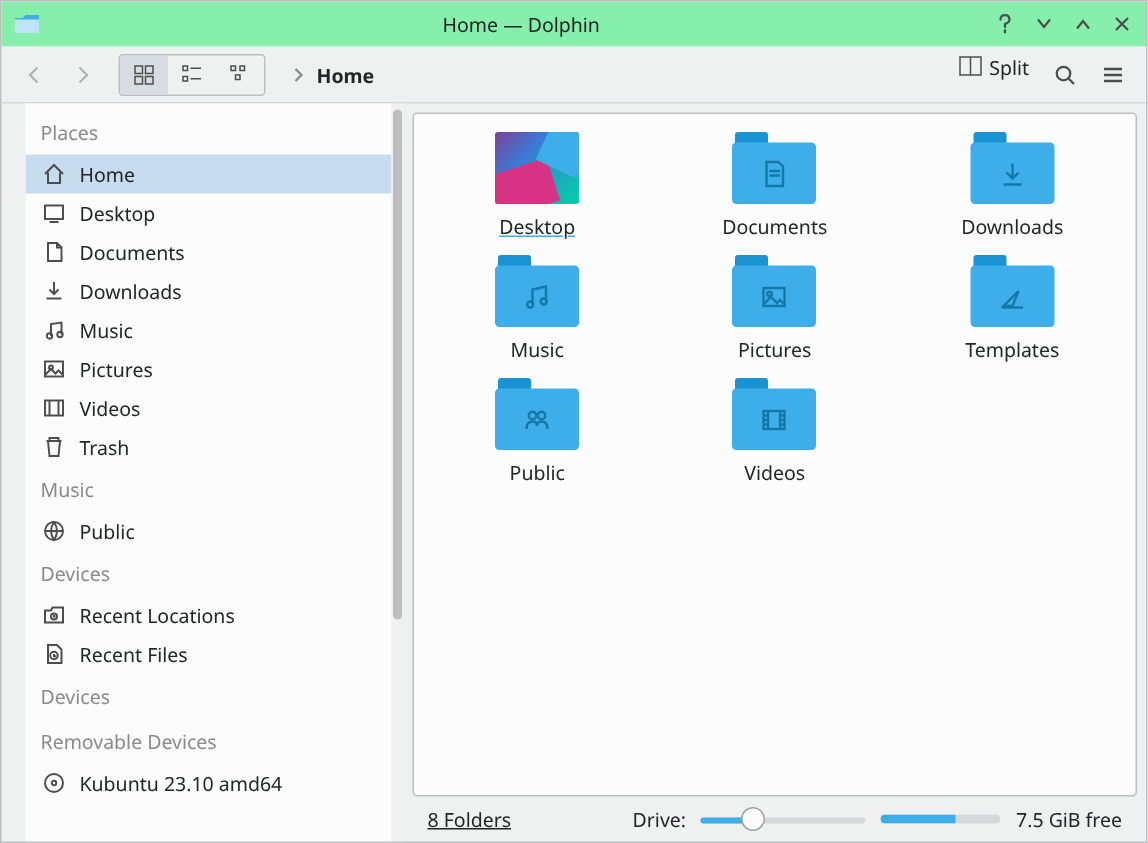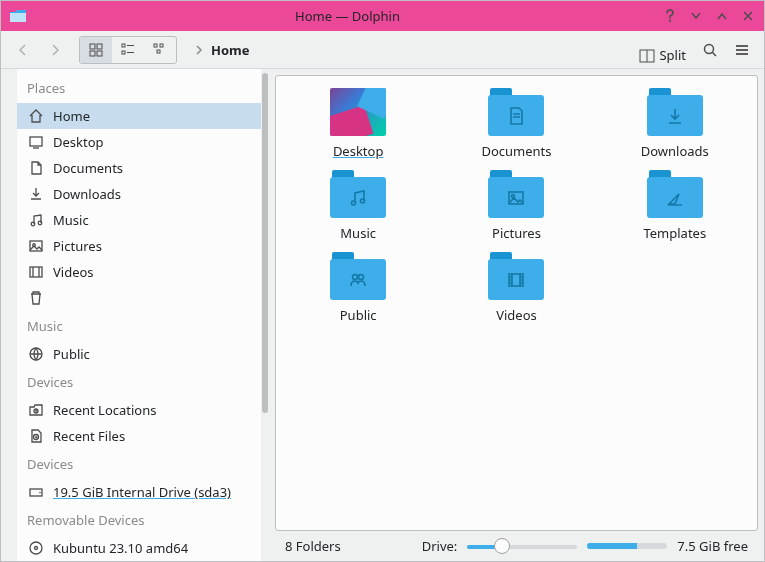--- a/index.html
+++ b/index.html
@@ -1,35 +1,35 @@
 <!DOCTYPE html>
 <html><head>
 <meta charset="utf-8">
 <style>
 * { box-sizing: border-box; margin: 0; padding: 0; font-family: "Noto Sans", "Segoe UI", sans-serif; }
 body { width: 765px; height: 562px; background: #eff0f0; border: 1px solid #bcbebf; display: flex; flex-direction: column; font-size: 13px; color: #232627; overflow: hidden; }
 
 
-.titlebar { height: 30px; display: flex; align-items: center; padding: 0 8px; background: #ec4899; }
+.titlebar { height: 30px; display: flex; align-items: center; padding: 0 8px; background: #86efac; }
 .titlebar .ico { width: 18px; height: 18px; margin-right: 6px; }
 .titlebar .title { flex: 1; text-align: center; font-size: 13px; }
 .titlebar .winbtns { display: flex; gap: 10px; }
 .titlebar .winbtns span { width: 16px; height: 16px; display: flex; align-items: center; justify-content: center; cursor: pointer; color: #4d4d4d; }
 
 
 .toolbar { height: 38px; display: flex; align-items: center; padding: 0 8px; background: #eff0f0; border-bottom: 1px solid #d6d9dc; gap: 4px; }
 .tbtn { width: 28px; height: 28px; display: flex; align-items: center; justify-content: center; border-radius: 3px; cursor: pointer; color: #4d4d4d; }
 .tbtn.disabled { color: #b2b2b2; cursor: default; }
 .viewgroup { display: flex; border: 1px solid #bcbebf; border-radius: 3px; overflow: hidden; margin: 0 6px; }
 .viewgroup .tbtn { border-radius: 0; width: 32px; height: 26px; }
 .viewgroup .tbtn.active { background: #d7dde3; }
 .breadcrumb { flex: 1; display: flex; align-items: center; min-height: 28px; gap: 6px; padding: 0 6px; }
 .breadcrumb .chev { color: #8a8a8a; }
 .breadcrumb .crumb { font-weight: bold; color: #232627; }
-.splitbtn { display: flex; align-items: flex-end; gap: 4px; padding: 0 6px; height: 28px; cursor: pointer; }
+.splitbtn { display: flex; align-items: flex-start; gap: 4px; padding: 0 6px; height: 28px; cursor: pointer; }
 
 
 .main { flex: 1; display: flex; min-height: 0; }
 .sidebar-wrap { display: flex; margin-left: 16px; }
 .sidebar { width: 244px; background: #fcfcfc; overflow-y: auto; padding: 4px 0; }
 .sidebar .section-hdr { padding: 6px 10px; color: #8a8a8a; font-size: 13px; }
 .sidebar .item { display: flex; align-items: center; gap: 8px; padding: 4px 10px; height: 26px; cursor: pointer; }
 .sidebar .item.selected { background: #c7dcef; }
 .sidebar .item .ico { width: 18px; height: 18px; display: flex; align-items: center; justify-content: center; color: #4d4d4d; flex-shrink: 0; }
 .sidebar .item .lbl { flex: 1; }
@@ -47,21 +47,21 @@
 .folder-icon .glyph { position: absolute; top: 7px; left: 0; right: 0; bottom: 0; display: flex; align-items: center; justify-content: center; color: #1478a7; }
 .folder-item .flabel { font-size: 13px; text-align: center; }
 .folder-item.sel .flabel { text-decoration: underline; text-decoration-color: #3daee9; }
 
 .desktop-thumb { width: 56px; height: 48px; background: linear-gradient(135deg, #7b4397 0%, #3a7bd5 35%, #00d2a8 100%); border-radius: 2px; position: relative; overflow: hidden; }
 .desktop-thumb::before { content: ""; position: absolute; left: -10px; bottom: -6px; width: 50px; height: 30px; background: #d63384; transform: rotate(-18deg); }
 .desktop-thumb::after { content: ""; position: absolute; right: -6px; top: -4px; width: 30px; height: 30px; background: #3daee9; transform: rotate(25deg); }
 
 
 .statusbar { height: 30px; display: flex; align-items: center; padding: 0 10px; gap: 10px; font-size: 13px; color: #232627; }
-.statusbar .count { flex: 0 0 auto; }
+.statusbar .count { flex: 0 0 auto; text-decoration: underline; }
 .statusbar .spacer { flex: 1; }
 .zoom-slider { width: 110px; height: 16px; position: relative; }
 .zoom-slider .track { position: absolute; top: 7px; left: 0; right: 0; height: 4px; background: #d6d9dc; border-radius: 2px; }
 .zoom-slider .fill { position: absolute; top: 7px; left: 0; width: 28%; height: 4px; background: #3daee9; border-radius: 2px; }
 .zoom-slider .handle { position: absolute; top: 0; left: 24%; width: 16px; height: 16px; background: #fcfcfc; border: 1px solid #a0a0a0; border-radius: 50%; }
 .disk-bar { width: 80px; height: 6px; background: #d6d9dc; border-radius: 3px; overflow: hidden; }
 .disk-bar .fill { width: 62%; height: 100%; background: #3daee9; }
 
 svg { display: block; }
 </style>
@@ -233,20 +233,21 @@
             </svg>
           </span>
           <span class="lbl">Videos</span>
         </div>
         <div class="item">
           <span class="ico">
             <svg width="16" height="16" viewBox="0 0 16 16">
               <path d="M3 4 H13 M5 4 V2 H11 V4 M4 4 L5 14 H11 L12 4" stroke="#4d4d4d" stroke-width="1.3" fill="none"></path>
             </svg>
           </span>
+          <span class="lbl">Trash</span>
         </div>
         <div class="section-hdr">Music</div>
         <div class="item">
           <span class="ico">
             <svg width="16" height="16" viewBox="0 0 16 16">
               <circle cx="8" cy="8" r="6" stroke="#4d4d4d" stroke-width="1.3" fill="none"></circle>
               <path d="M2 8 H14 M8 2 Q12 8 8 14 Q4 8 8 2" stroke="#4d4d4d" stroke-width="1.3" fill="none"></path>
             </svg>
           </span>
           <span class="lbl">Public</span>
@@ -266,29 +267,20 @@
           <span class="ico">
             <svg width="16" height="16" viewBox="0 0 16 16">
               <path d="M4 2 H10 L13 5 V14 H4 Z" stroke="#4d4d4d" stroke-width="1.3" fill="none"></path>
               <circle cx="8" cy="9" r="2.5" stroke="#4d4d4d" stroke-width="1.3" fill="none"></circle>
               <path d="M8 8 V9.5 H9.5" stroke="#4d4d4d" stroke-width="1.3" fill="none"></path>
             </svg>
           </span>
           <span class="lbl">Recent Files</span>
         </div>
         <div class="section-hdr">Devices</div>
-        <div class="item">
-          <span class="ico">
-            <svg width="16" height="16" viewBox="0 0 16 16">
-              <rect x="2" y="5" width="12" height="7" stroke="#4d4d4d" stroke-width="1.3" fill="none"></rect>
-              <circle cx="12" cy="8.5" r="0.8" fill="#4d4d4d"></circle>
-            </svg>
-          </span>
-          <span class="lbl underl">19.5 GiB Internal Drive (sda3)</span>
-        </div>
         <div class="section-hdr">Removable Devices</div>
         <div class="item">
           <span class="ico">
             <svg width="16" height="16" viewBox="0 0 16 16">
               <circle cx="8" cy="8" r="6" stroke="#4d4d4d" stroke-width="1.3" fill="none"></circle>
               <circle cx="8" cy="8" r="1.5" stroke="#4d4d4d" stroke-width="1.3" fill="none"></circle>
             </svg>
           </span>
           <span class="lbl">Kubuntu 23.10 amd64</span>
         </div>

